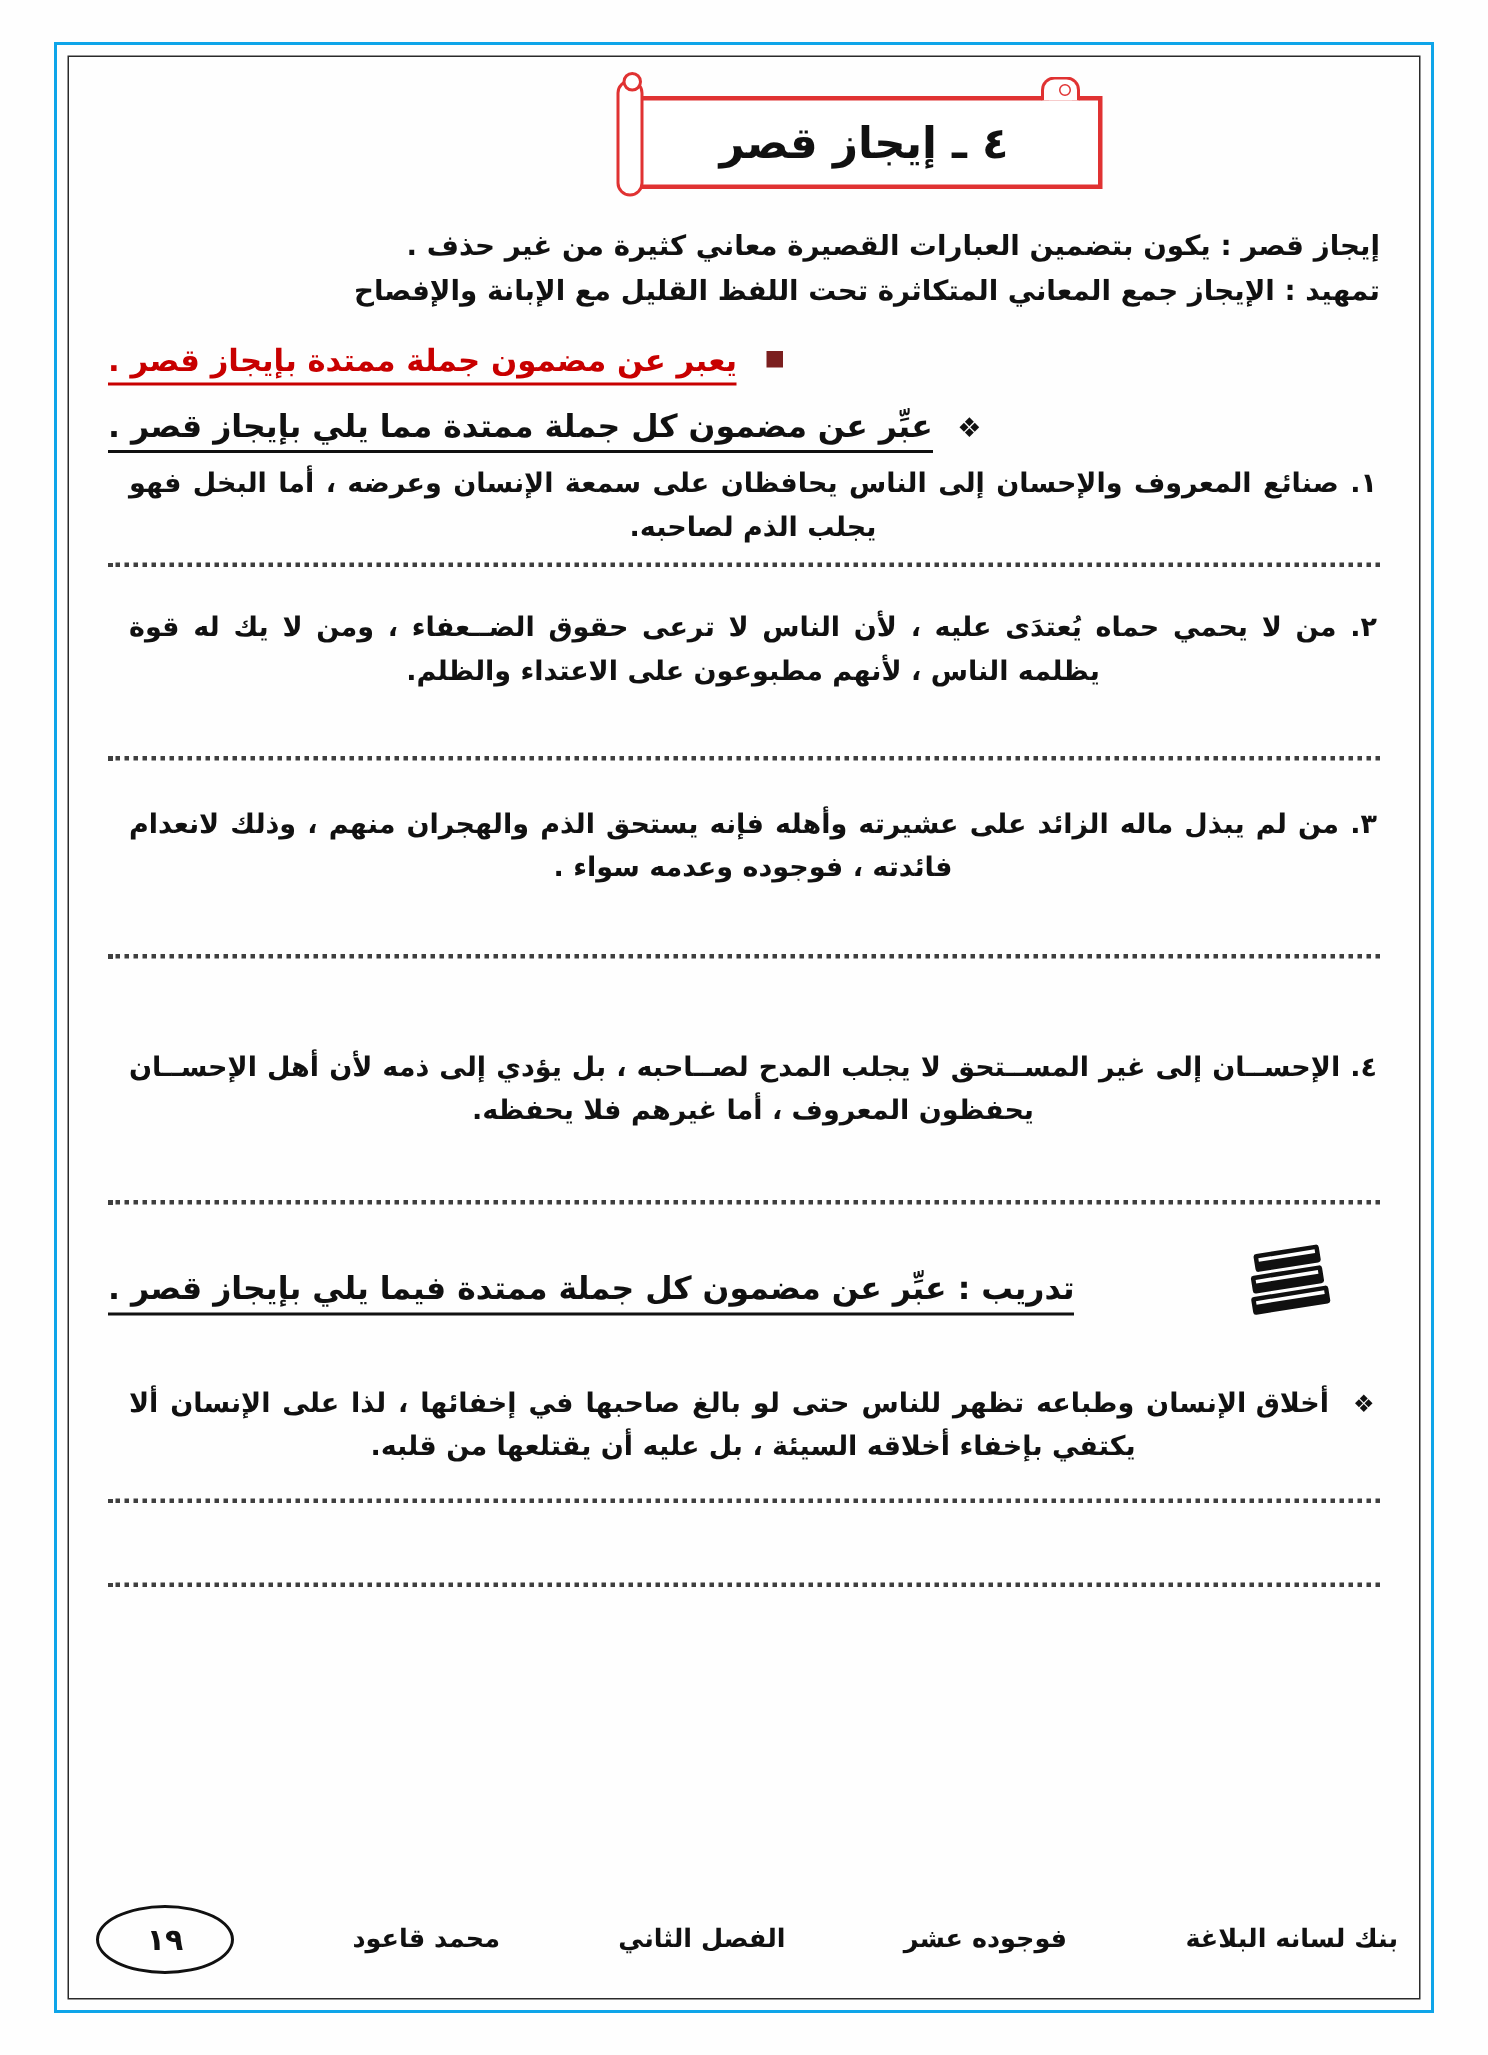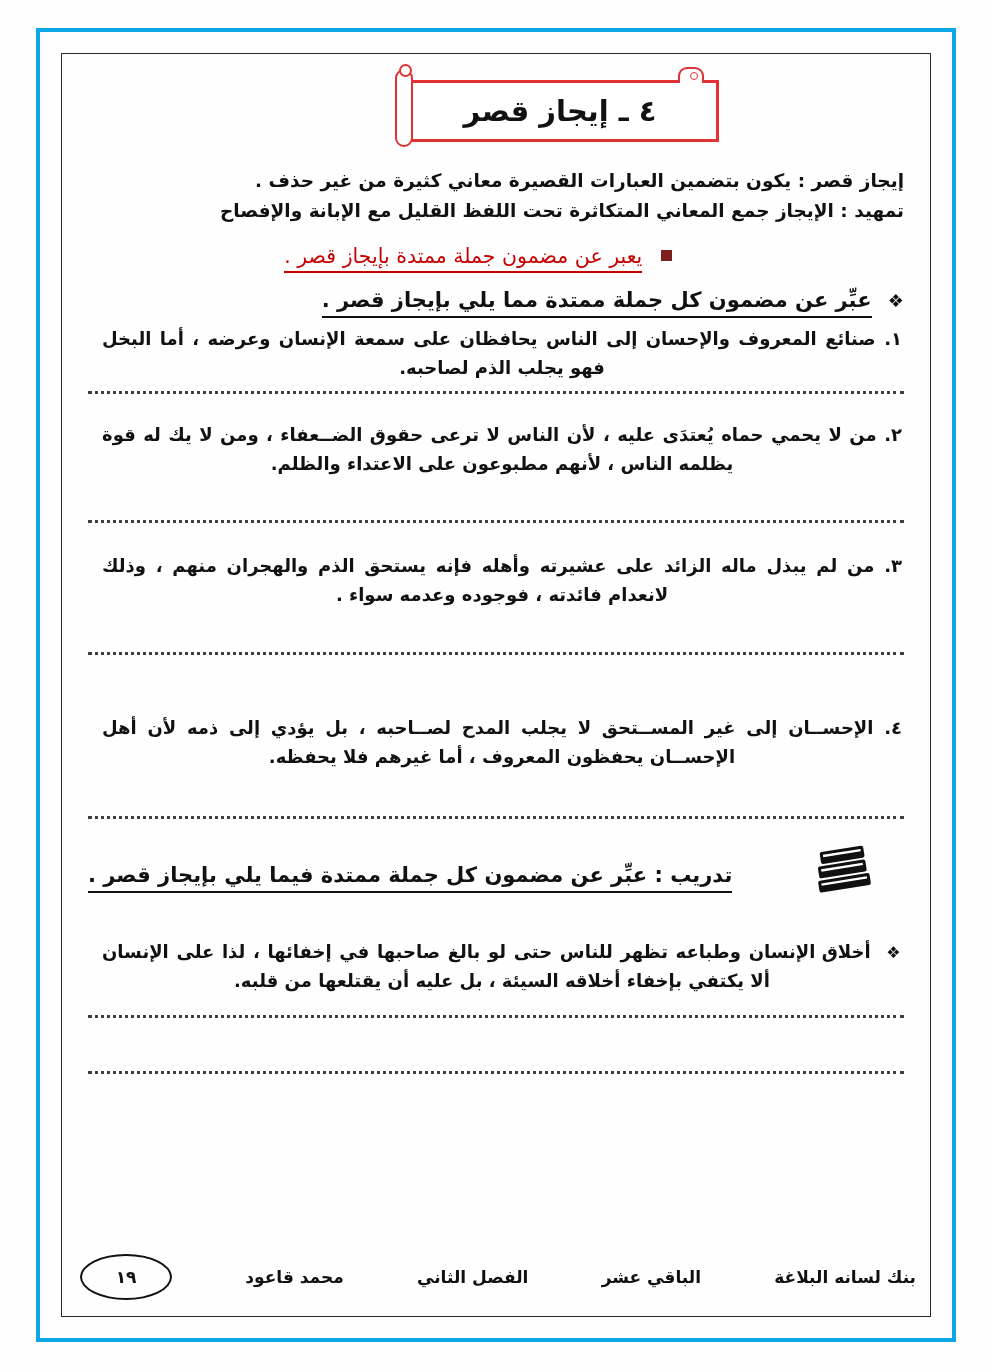--- a/index.html
+++ b/index.html
@@ -4,21 +4,21 @@
 <style>
   * { box-sizing: border-box; margin: 0; padding: 0; }
   html, body { background: #ffffff; }
   .page {
     width: 992px; height: 1370px; position: relative; overflow: hidden;
     background: #fefefe; color: #111;
     font-family: "DejaVu Sans", sans-serif; direction: rtl;
   }
   .frame-outer {
     position: absolute; left: 36px; right: 36px; top: 28px; bottom: 28px;
-    border: 4px solid #0ea5e9; padding: 21px;
+    border: 2px solid #0ea5e9; padding: 7px;
   }
   .frame-inner {
     width: 100%; height: 100%; border: 1.6px solid #2a2a2a;
     padding: 14px 26px; position: relative;
   }
 
   
   .banner {
     position: relative; width: 318px; height: 62px;
     margin: 12px 185px 0 auto;
@@ -42,29 +42,29 @@
   .curl-tr::after {
     content: ""; position: absolute; right: 4px; top: 3px; width: 6px; height: 6px;
     border: 1.8px solid #e03232; border-radius: 50%; background: #fff;
   }
 
   
   .intro { margin: 24px 0 0 30px; font-size: 18.5px; line-height: 1.62; text-align: right; font-weight: bold; }
   .intro .lbl { font-weight: bold; }
 
   
-  .objective { margin: 18px 36px 0 0; text-align: center; font-size: 20.5px; font-weight: normal; color: #c80000; }
+  .objective { margin: 18px 36px 0 0; text-align: left; font-size: 20.5px; font-weight: bold; color: #c80000; }
   .objective .sq {
     display: inline-block; width: 11px; height: 11px; background: #7b1f1f;
     margin-left: 12px; vertical-align: 2px;
   }
   .objective .obj-text { border-bottom: 2.5px solid #c80000; padding-bottom: 3px; }
 
   
-  .exercise-head { margin-top: 20px; text-align: right; font-size: 21px; font-weight: bold; }
+  .exercise-head { margin-top: 20px; text-align: left; font-size: 21px; font-weight: bold; }
   .exercise-head .bullet { margin-left: 9px; font-size: 18px; }
   .exercise-head .ex-text { border-bottom: 2.6px solid #111; padding-bottom: 4px; }
 
   
   .question, .t-item {
     margin-left: 14px; margin-right: 2px;
     font-size: 18px; font-weight: bold; line-height: 1.62;
     text-align: justify; text-align-last: center;
   }
   .q-num { font-weight: bold; }
@@ -87,21 +87,21 @@
 
   
   .footer {
     position: absolute; left: 18px; right: 14px; bottom: 16px;
     display: flex; align-items: center; justify-content: space-between;
     font-size: 17px; font-weight: bold;
   }
   .page-oval {
     width: 92px; height: 46px; border: 2px solid #111; border-radius: 50%;
     display: flex; align-items: center; justify-content: center;
-    font-size: 17px; font-weight: bold;
+    font-size: 20px; font-weight: bold;
   }
 </style>
 </head>
 <body>
 
 <div class="page">
   <div class="frame-outer">
     <div class="frame-inner">
 
       <div class="banner">
@@ -177,21 +177,21 @@
       <p class="t-item t1">
         <span class="t-bullet">❖</span>
         <span>أخلاق الإنسان وطباعه تظهر للناس حتى لو بالغ صاحبها في إخفائها ، لذا على الإنسان ألا يكتفي بإخفاء أخلاقه السيئة ، بل عليه أن يقتلعها من قلبه.</span>
       </p>
       <div class="dots dt1"></div>
 
       <div class="dots dt2"></div>
 
       <div class="footer">
         <span>بنك لسانه البلاغة</span>
-        <span>الباقي عشر</span>
+        <span>فوجوده عشر</span>
         <span>الفصل الثاني</span>
         <span>محمد قاعود</span>
         <span class="page-oval">
           <span>١٩</span>
         </span>
       </div>
 
     </div>
   </div>
 </div>

